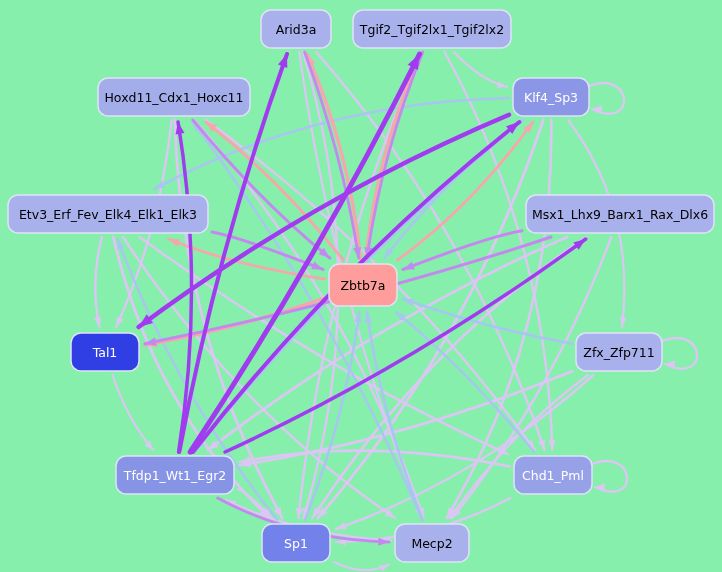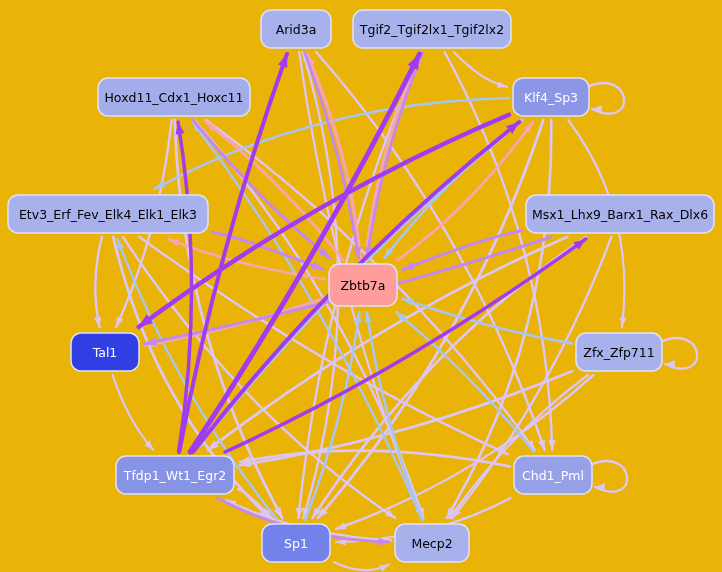--- a/index.html
+++ b/index.html
@@ -1,16 +1,16 @@
 <!DOCTYPE html>
 <html><head>
 <meta charset="utf-8">
 <style>
   html,body{margin:0;padding:0;background:#ffffff;}
-  #canvas{position:relative;width:722px;height:572px;background:#eab308;overflow:hidden;}
+  #canvas{position:relative;width:722px;height:572px;background:#86efac;overflow:hidden;}
   svg text{font-family:"DejaVu Sans","Liberation Sans",sans-serif;font-size:12.5px;}
 </style>
 </head>
 <body>
 
 <div id="canvas">
   <svg id="net" width="722" height="572" viewBox="0 0 722 572">
       <g>
         <path fill="none" stroke="#dcc6f3" stroke-width="2.8" stroke-linecap="round" d="M 174.7239521965999 120 Q 181.48000000000002 334.64 282.25935880207334 518"></path>
         <polygon points="282.25935880207334,518 273.65703605618074,510.6324940871758 280.6503441908621,506.7887925725679" fill="#dcc6f3"></polygon>

